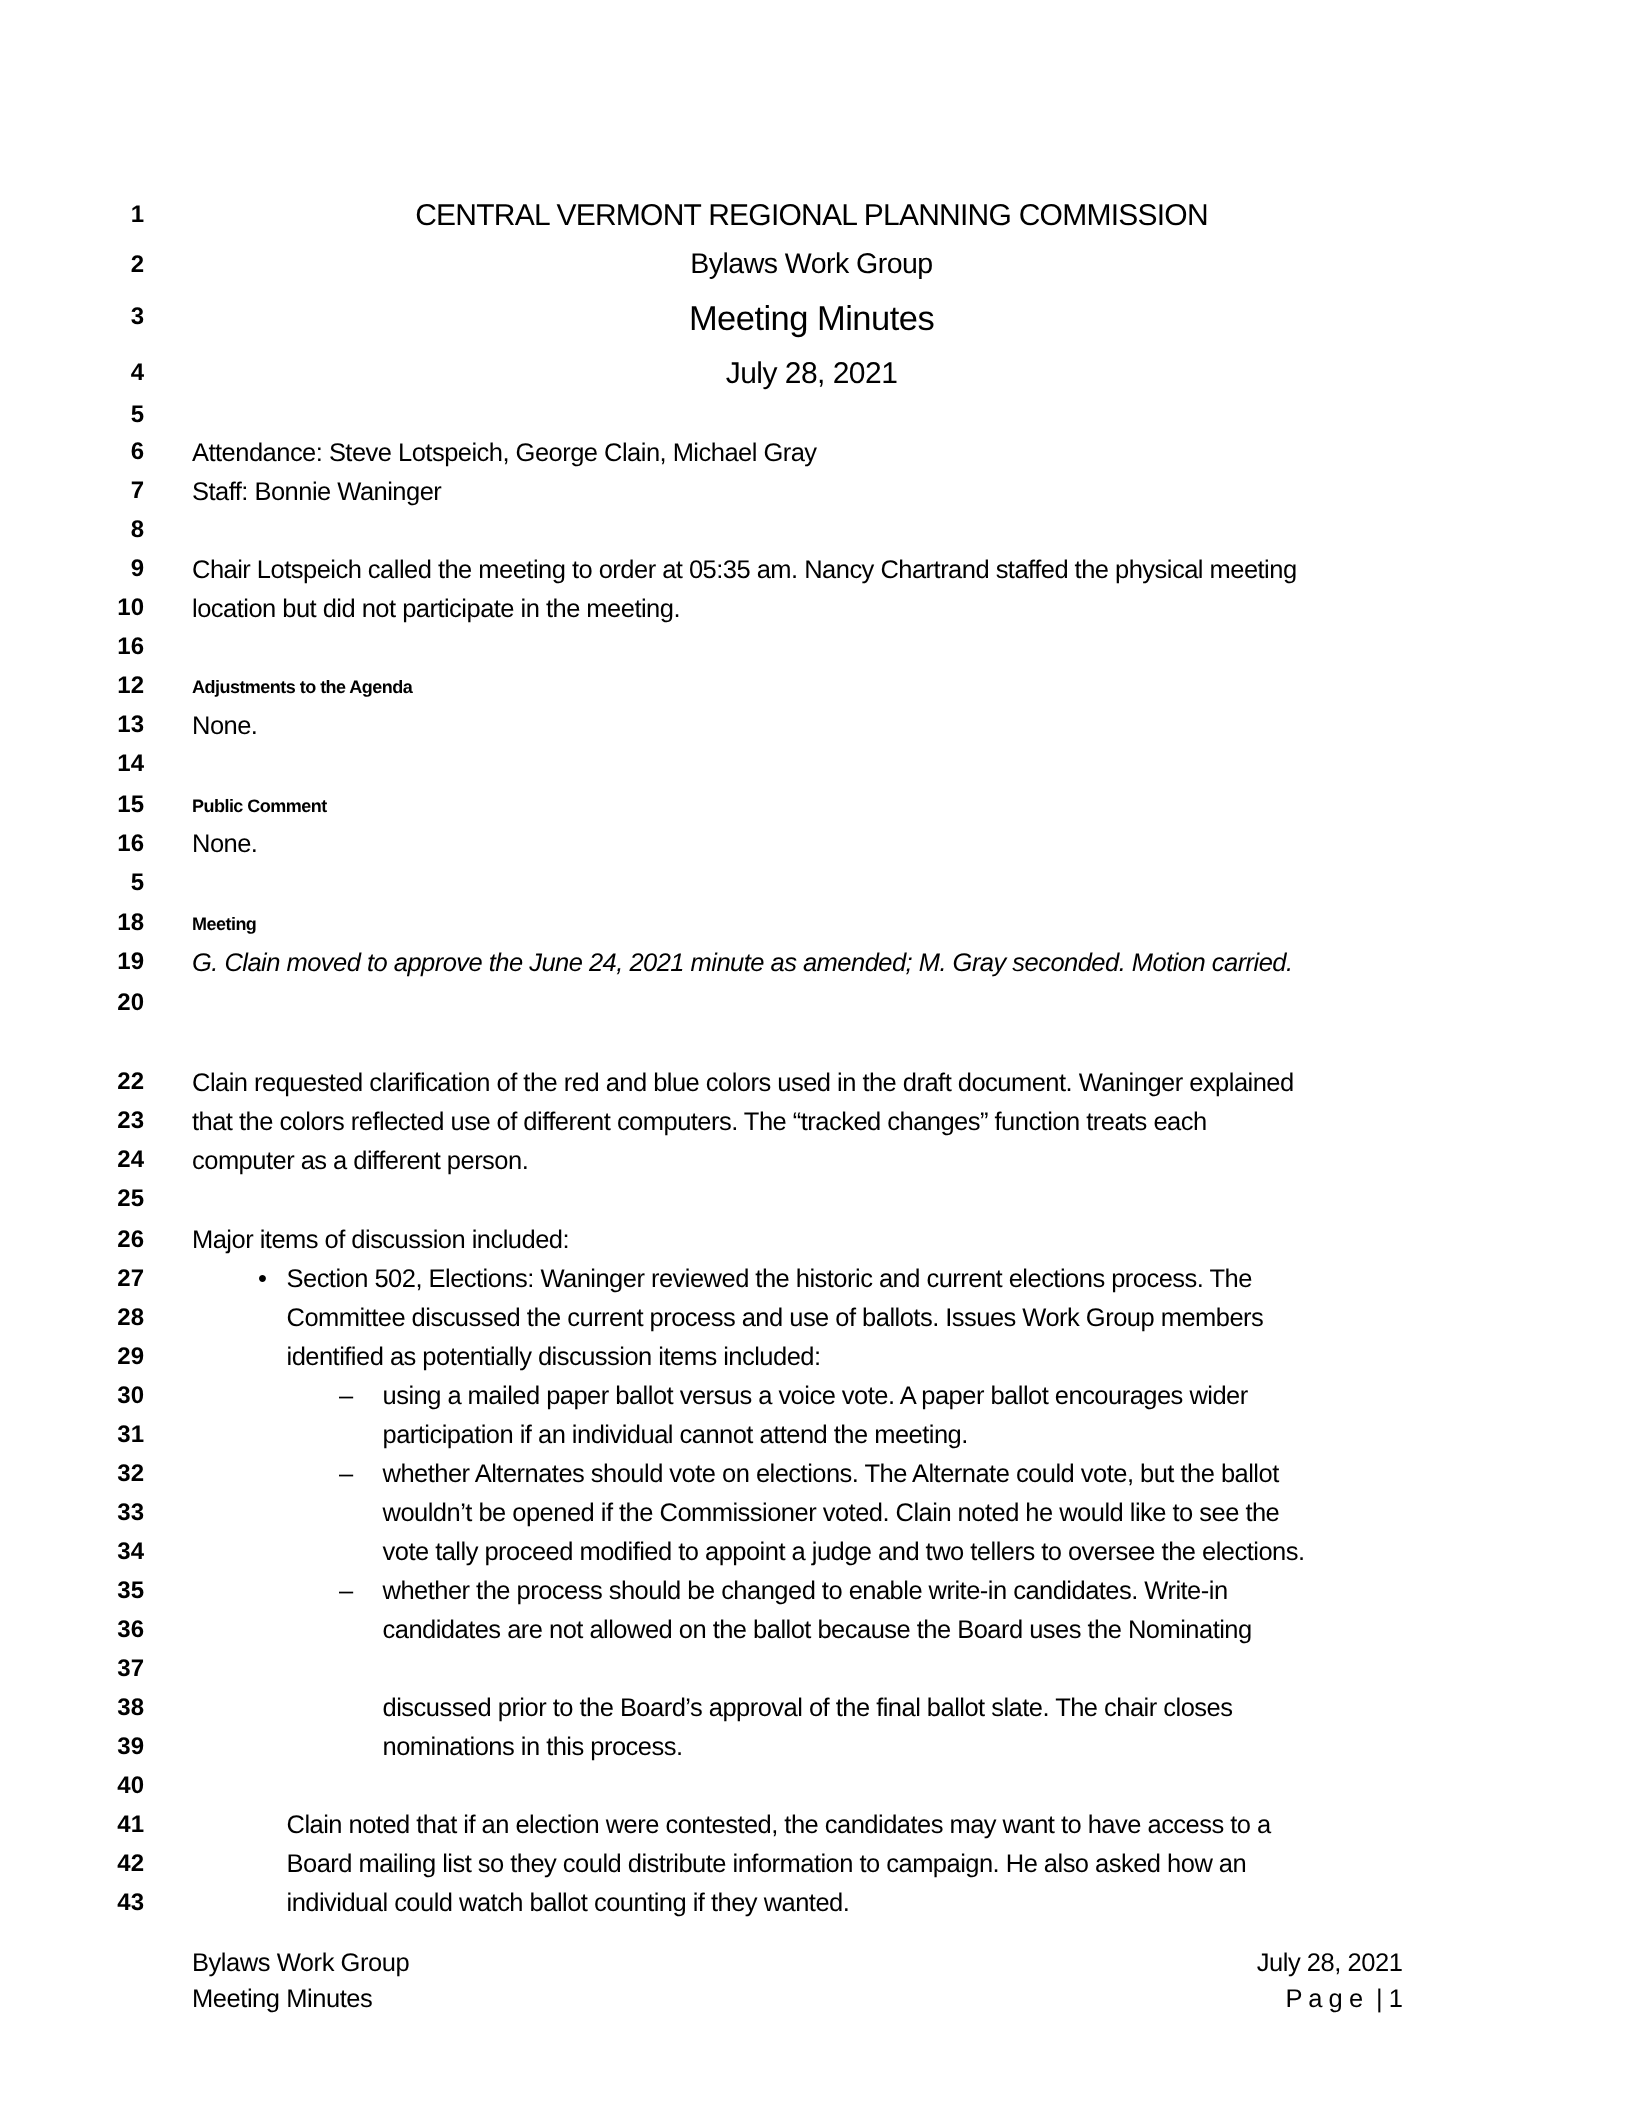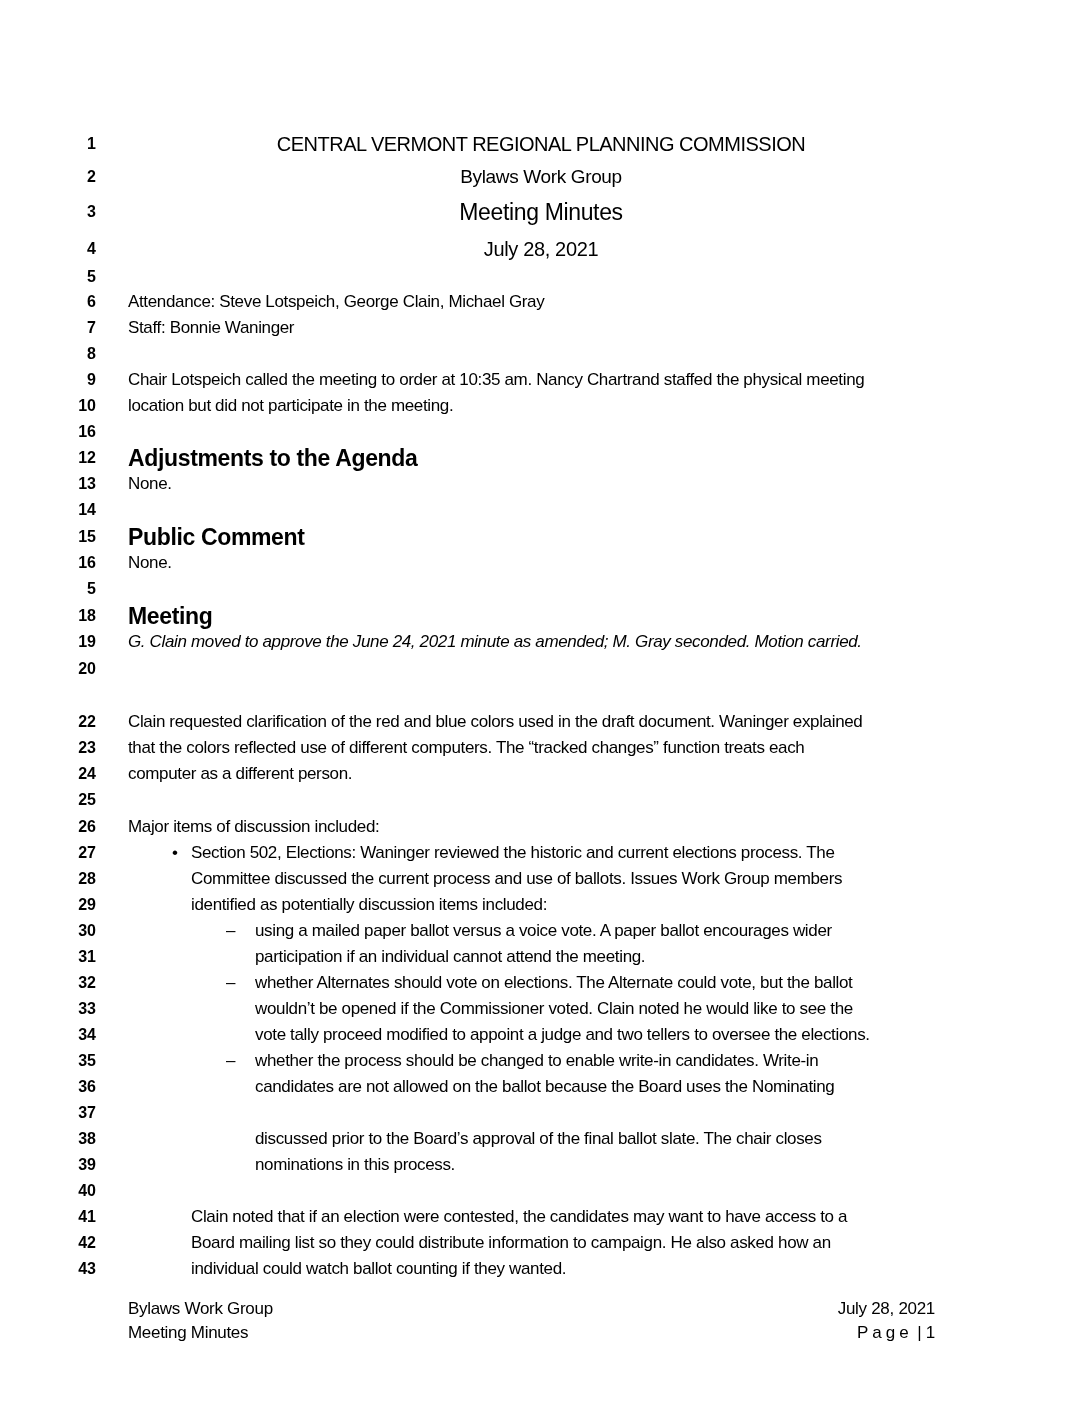--- a/index.html
+++ b/index.html
@@ -10,21 +10,21 @@
   .ln { position: absolute; left: 60px; width: 36px; text-align: right;
         font-size: 16px; line-height: 26px; font-weight: bold; }
   .txt { position: absolute; font-size: 17px; line-height: 26px; white-space: nowrap;
          letter-spacing: -0.35px; text-align: right; }
   .body-text { left: 128px; }
   .center { left: 128px; width: 826px; text-align: center; font-weight: normal; }
   .h1 { font-size: 20px; letter-spacing: -0.5px; }
   .h2 { font-size: 19px; }
   .h3 { font-size: 23px; }
   .h4 { font-size: 20px; }
-  .heading { font-weight: bold; font-size: 23px; }
+  .heading { font-weight: bold; font-size: 12px; }
   .italic { font-style: italic; }
   .lvl1 { left: 191px; }
   .lvl2 { left: 255px; }
   .bullet { position: absolute; left: 172px; font-size: 17px; line-height: 26px; }
   .dash { position: absolute; left: 226px; font-size: 17px; line-height: 26px; }
   .footer { position: absolute; font-size: 17px; line-height: 24px; letter-spacing: -0.3px; }
 </style>
 </head>
 <body>
 
@@ -63,21 +63,21 @@
     <span class="ln">7</span>
     <span class="txt body-text">Staff:  Bonnie Waninger</span>
   </div>
 
   <div class="line" style="top:341px">
     <span class="ln">8</span>
   </div>
 
   <div class="line" style="top:367px">
     <span class="ln">9</span>
-    <span class="txt body-text">Chair Lotspeich called the meeting to order at 10:35 am.  Nancy Chartrand staffed the physical meeting</span>
+    <span class="txt body-text">Chair Lotspeich called the meeting to order at 05:35 am.  Nancy Chartrand staffed the physical meeting</span>
   </div>
 
   <div class="line" style="top:393px">
     <span class="ln">10</span>
     <span class="txt body-text">location but did not participate in the meeting.</span>
   </div>
 
   <div class="line" style="top:419px">
     <span class="ln">16</span>
   </div>

